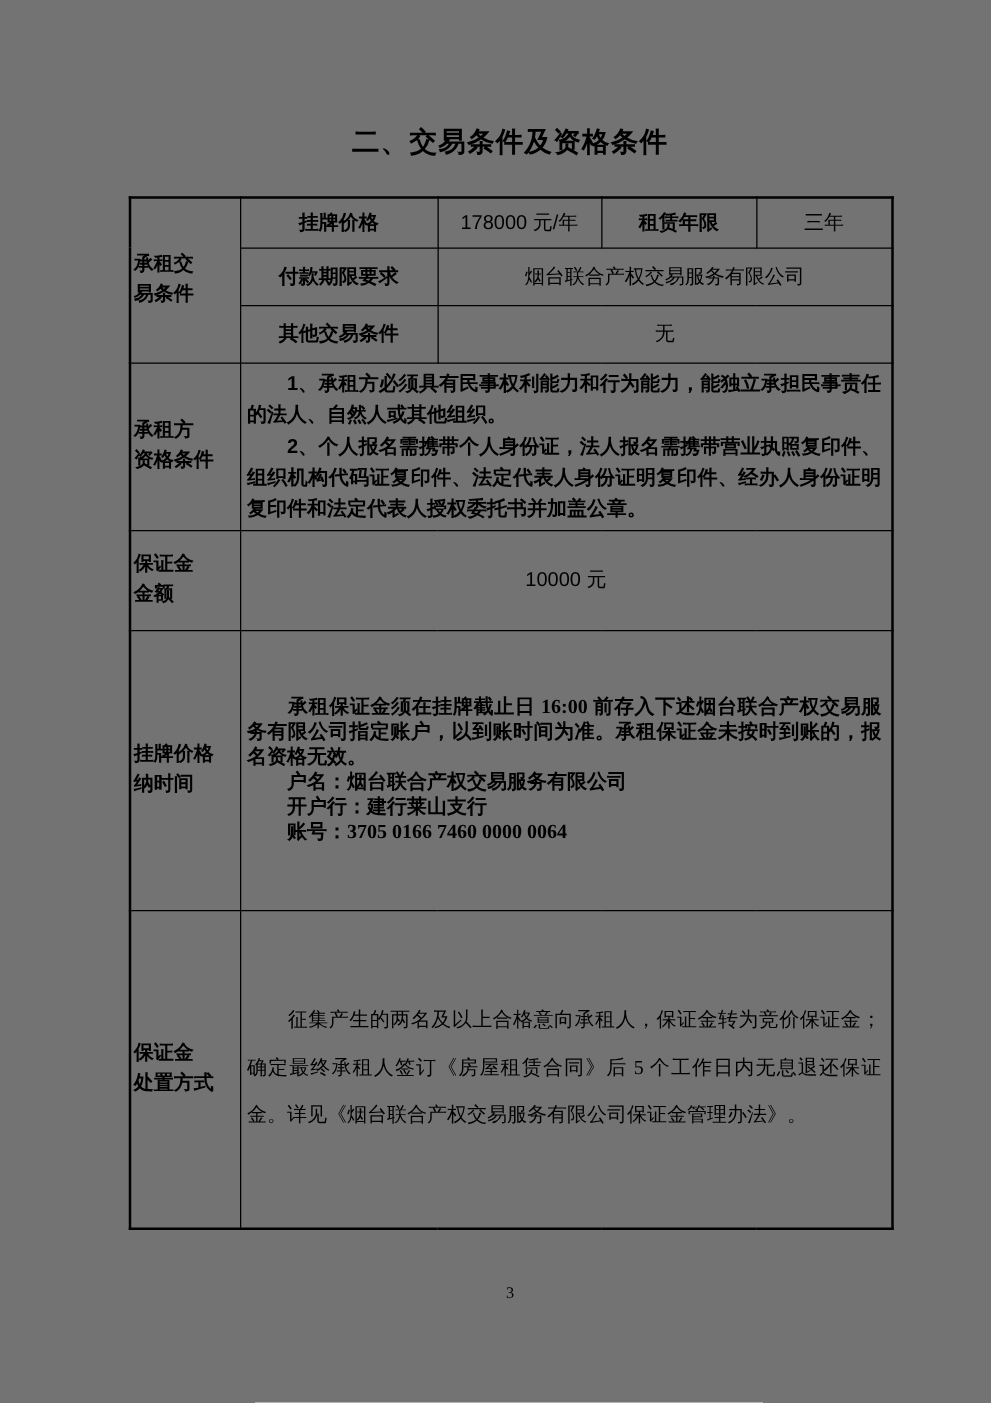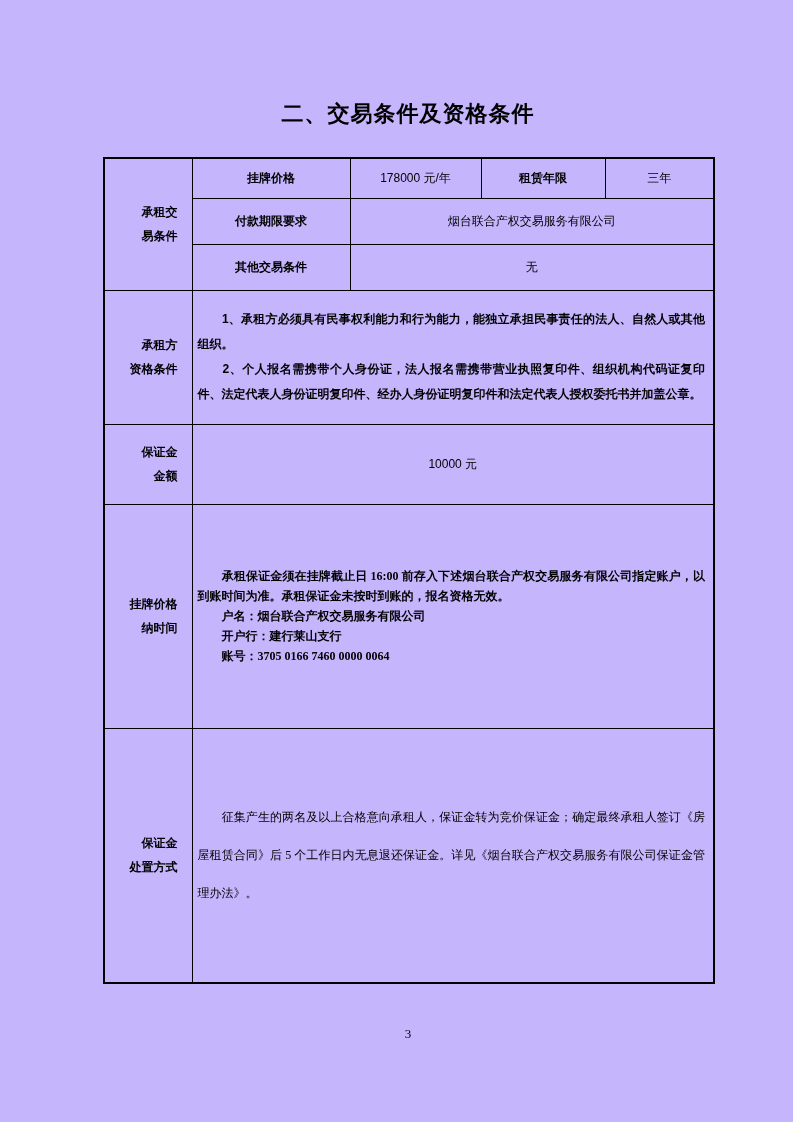--- a/index.html
+++ b/index.html
@@ -1,21 +1,21 @@
 <!DOCTYPE html>
 <html><head>
 <meta charset="utf-8">
 <style>
   html, body { margin: 0; padding: 0; background: #e8e8e8; }
   .page {
     position: relative;
     width: 793px;
     height: 1122px;
     margin: 0 auto;
-    background: #c4b5fd;
+    background: #737373;
     overflow: hidden;
     font-family: "Liberation Serif", "DejaVu Serif", serif;
     color: #000000;
   }
   .doc-title {
     position: absolute;
     top: 99px;
     left: 103px;
     width: 610px;
     text-align: center;
@@ -30,33 +30,33 @@
     top: 157px;
     left: 103px;
     width: 610px;
     border-collapse: collapse;
     table-layout: fixed;
     border: 2px solid #000000;
   }
   table.cond-table td {
     border: 1px solid #000000;
     vertical-align: middle;
-    font-size: 12px;
+    font-size: 16px;
     overflow: hidden;
   }
   
   .hei {
     font-family: "Liberation Sans", "DejaVu Sans", sans-serif;
     font-weight: bold;
   }
   td.row-label {
-    text-align: right;
+    text-align: left;
     white-space: pre-line;
     line-height: 24px;
-    padding: 14px;
+    padding: 2px;
   }
   td.sub-label {
     text-align: center;
     padding: 2px;
   }
   td.value-center {
     text-align: center;
     font-family: Liberation Sans, sans-serif;
     padding: 2px;
   }

